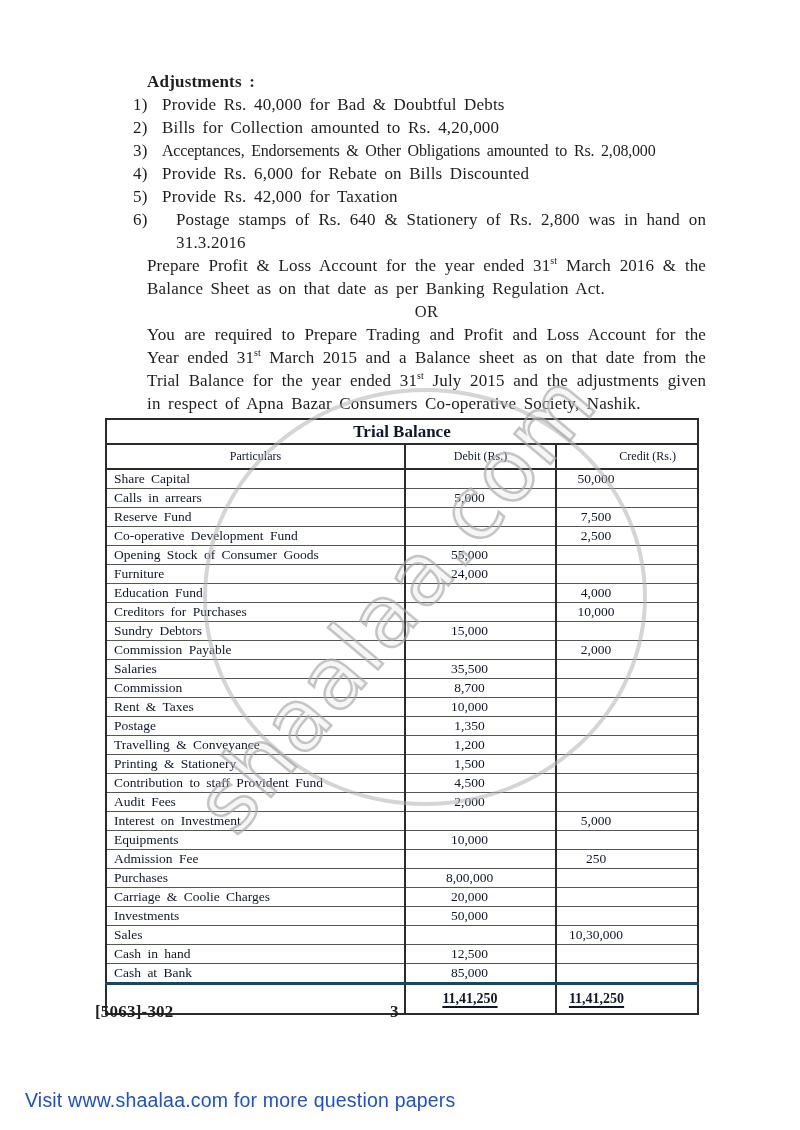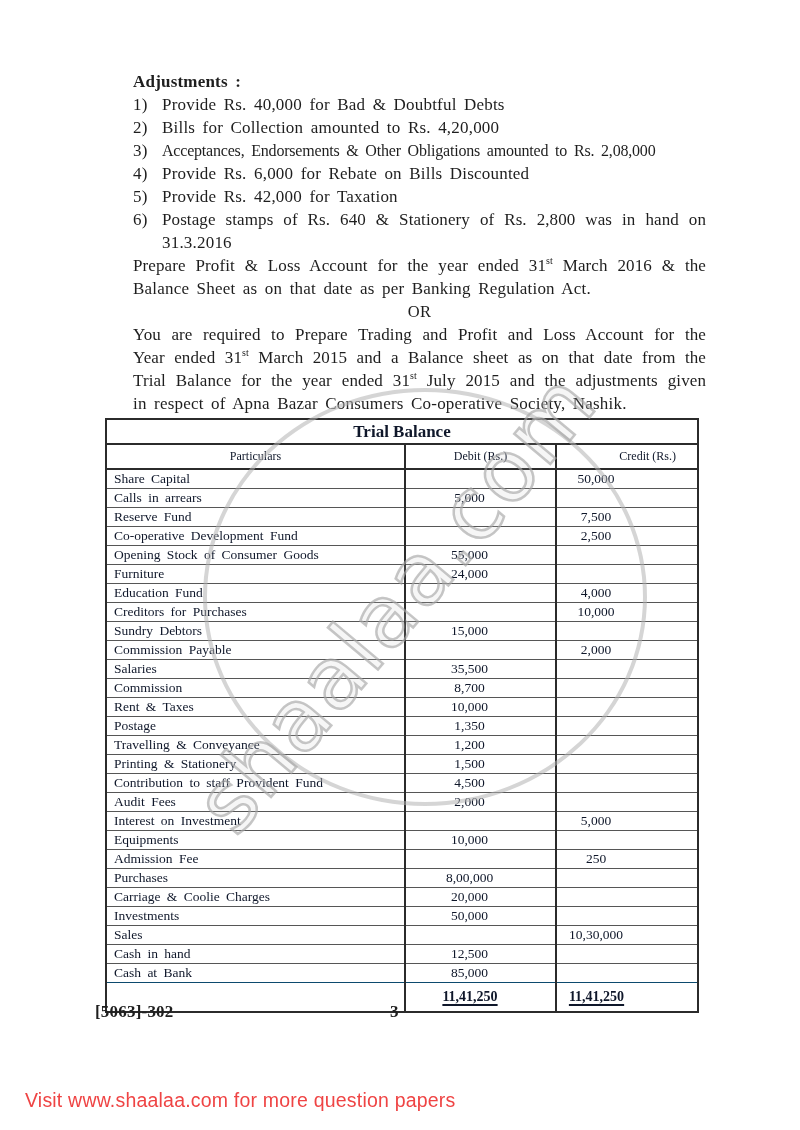--- a/index.html
+++ b/index.html
@@ -6,21 +6,21 @@
   .page{position:relative;width:800px;height:1130px;background:#ffffff;overflow:hidden;
         font-family:"Liberation Serif", serif;color:#1e1e1e;}
 
   
   .textblock{position:absolute;left:133px;top:70px;width:573px;
              font-size:17px;line-height:23px;letter-spacing:.2px;word-spacing:3px;}
   .adj-h{font-weight:bold;}
   .item{display:flex;}
   .item .num{flex:0 0 29px;width:29px;}
   .item .itxt{flex:1;}
-  .line{display:block;}
+  .line{display:block;margin-left:14px;}
   .jl{text-align:justify;text-align-last:justify;word-spacing:normal;letter-spacing:.1px;}
   .condensed{font-size:16px;letter-spacing:-.2px;}
   .or-line{text-align:center;text-align-last:center;font-size:16.5px;}
   sup{font-size:10px;line-height:0;vertical-align:super;}
 
   
   .tbl{position:absolute;left:105px;top:418px;width:592px;border-collapse:collapse;
        table-layout:fixed;font-family:"Liberation Serif", serif;color:#0f172a;}
   .tbl,.tbl th,.tbl td{border:0;}
   .tbl{border:2px solid #2b2b2b;}
@@ -31,28 +31,28 @@
                border-bottom:2px solid #2b2b2b;padding:0;}
   .head-row .hp{text-align:center;}
   .head-row .hd{text-align:center;}
   .head-row .hc{text-align:right;padding-right:21px;}
   .tbl tbody td{height:18px;font-size:13.5px;padding:0;
                 border-top:1px solid #565656;}
   .tbl tbody tr:first-child td{border-top:0;}
   .tbl td.p{text-align:left;padding-left:7px;word-spacing:3px;}
   .tbl td.d{text-align:center;padding-right:22px;}
   .tbl td.c{text-align:center;padding-right:62px;}
-  .total-row td{height:26px;border-top:1px solid #0c4a6e;font-size:14px;font-weight:bold;}
+  .total-row td{height:26px;border-top:3px solid #0c4a6e;font-size:14px;font-weight:bold;}
   .total-row .tval{text-decoration:underline;text-decoration-thickness:1.5px;text-underline-offset:3px;}
 
   
   .booklet{position:absolute;left:95px;top:1002px;font-size:17px;font-weight:bold;letter-spacing:.2px;}
   .pagenum{position:absolute;left:390px;top:1002px;font-size:17px;font-weight:bold;}
   .site-line{position:absolute;left:25px;top:1089px;font-family:"Liberation Sans", sans-serif;
-             font-size:19.5px;color:#ef4444;letter-spacing:.2px;}
+             font-size:19.5px;color:#1d4ed8;letter-spacing:.2px;}
 
   
   .wm{position:absolute;pointer-events:none;z-index:5;}
   .wm-ellipse{left:203px;top:388px;width:444px;height:418px;border:4px solid rgba(178,178,178,.55);
               border-radius:50%;box-sizing:border-box;}
   .wm-text{left:113px;top:545px;width:560px;height:120px;line-height:120px;text-align:center;
            transform:rotate(-50deg);font-family:"DejaVu Sans", sans-serif;font-size:86px;
            letter-spacing:2px;color:rgba(190,190,190,.14);
            -webkit-text-stroke:2.5px rgba(168,168,168,.65);}
   .content{position:relative;z-index:1;}

